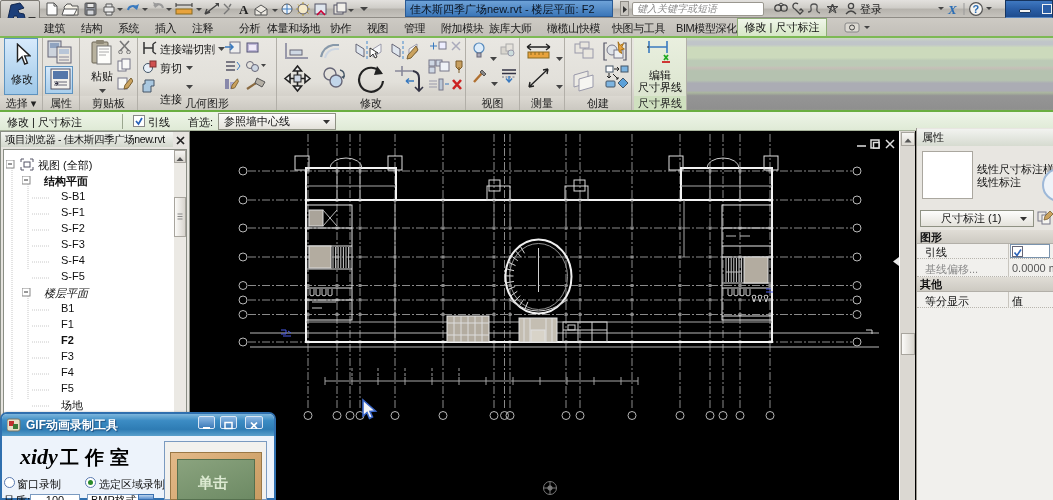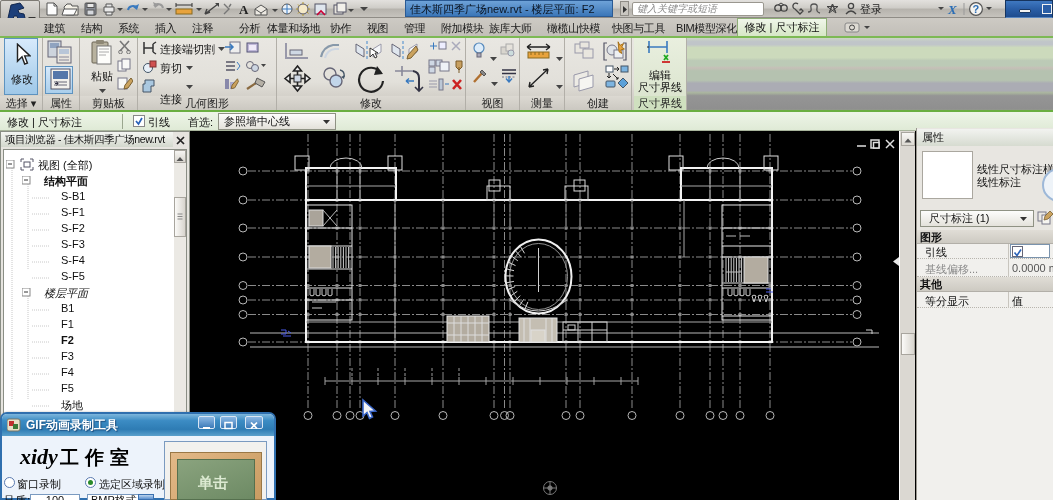--- a/index.html
+++ b/index.html
@@ -984,21 +984,21 @@
 <div class="abs" style="left:917px;top:129px;width:136px;height:17px;background:linear-gradient(180deg,#f2f3f0,#d6dbd0);font-size:11px;color:#111;line-height:17px;padding-left:5px;">属性</div>
 
 <div class="abs" style="left:922px;top:151px;width:51px;height:48px;background:#fff;border:1px solid #aaa79f;"></div>
 
 <div class="abs" style="left:977px;top:163px;width:76px;font-size:11px;color:#111;line-height:13px;white-space:nowrap;overflow:hidden;">线性尺寸标注样式<br>线性标注</div>
 
 <div class="abs" style="left:1042px;top:168px;width:11px;height:36px;overflow:hidden;">
       <div style="width:34px;height:34px;border:2px solid #9db8d8;border-radius:50%;background:#eef3f8;"></div>
     </div>
 
-<div class="abs" style="left:920px;top:210px;width:114px;height:17px;background:linear-gradient(180deg,#fdfdfc,#e4e2db);border:1px solid #8f9284;font-size:11px;color:#111;line-height:15px;padding-left:8px;">尺寸标注 (1)
+<div class="abs" style="left:920px;top:210px;width:114px;height:17px;background:linear-gradient(180deg,#fdfdfc,#e4e2db);border:1px solid #8f9284;font-size:11px;color:#111;line-height:15px;padding-left:20px;">尺寸标注 (1)
  <svg class="abs" width="7" height="5" style="right:6px;top:6px;">
         <path d="M0 0 l3.5 4 l3.5 -4 z" fill="#333"></path>
       </svg>
 </div>
 
 <div class="abs" style="left:1037px;top:209px;width:16px;height:19px;"><svg width="16" height="19">
         <rect x="1" y="3" width="8" height="9" fill="#eceae4" stroke="#778"></rect>
         <rect x="5" y="6" width="8" height="9" fill="#f6f5f1" stroke="#778"></rect>
         <path d="M13 2 l3 3 l-5 5 l-4 1 l1 -4 z" fill="#caa25e" stroke="#7a6030" stroke-width="0.8"></path>
       </svg></div>

